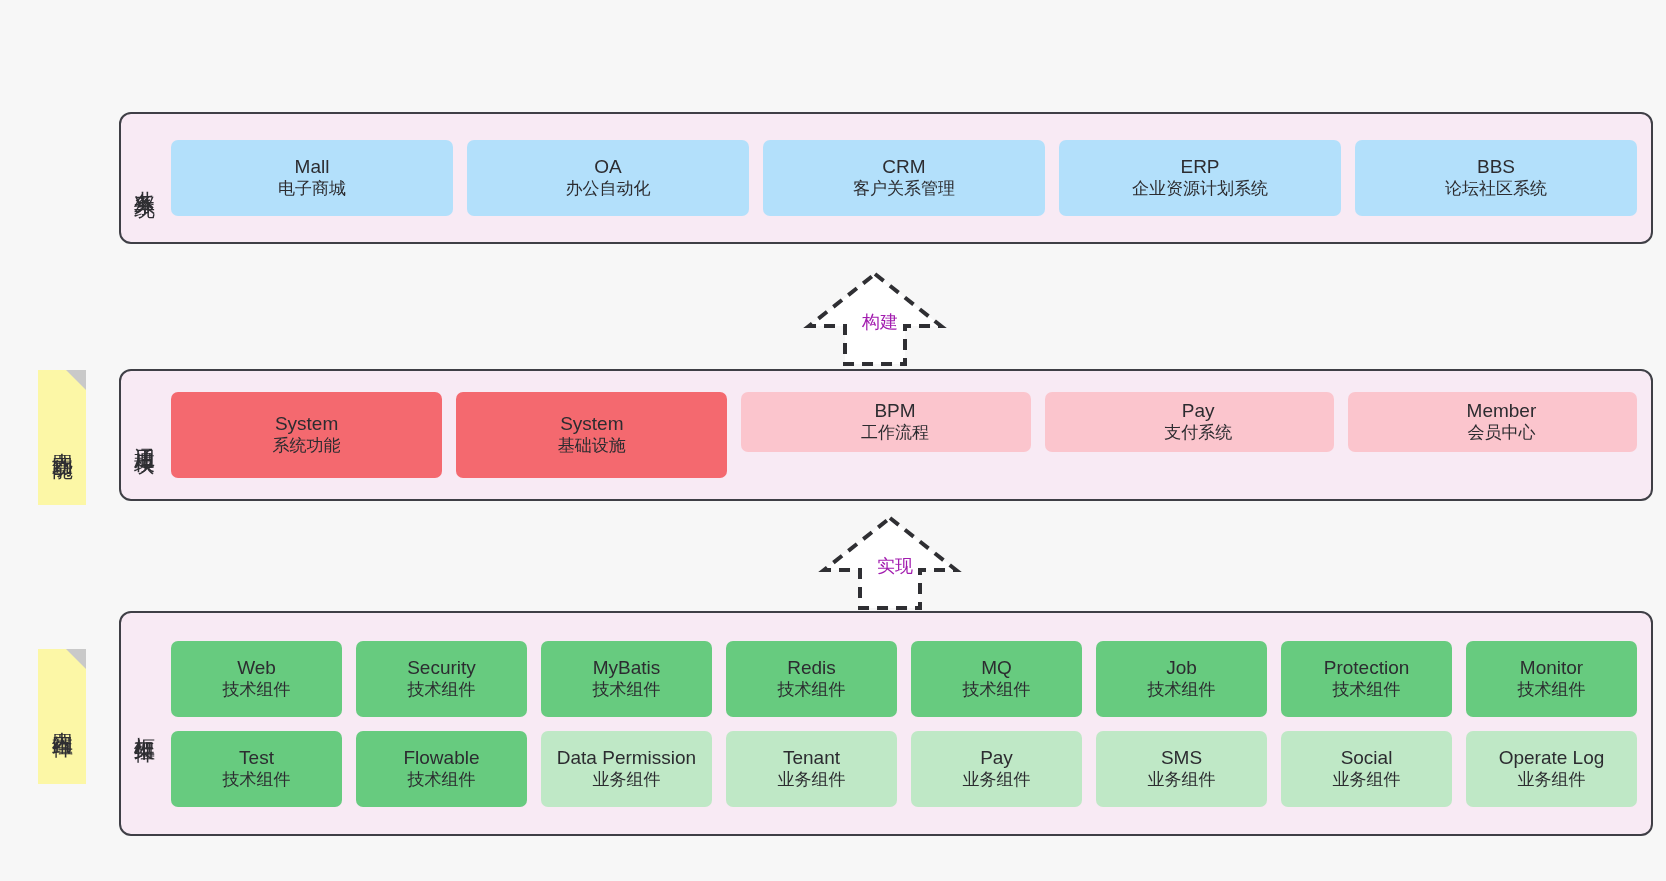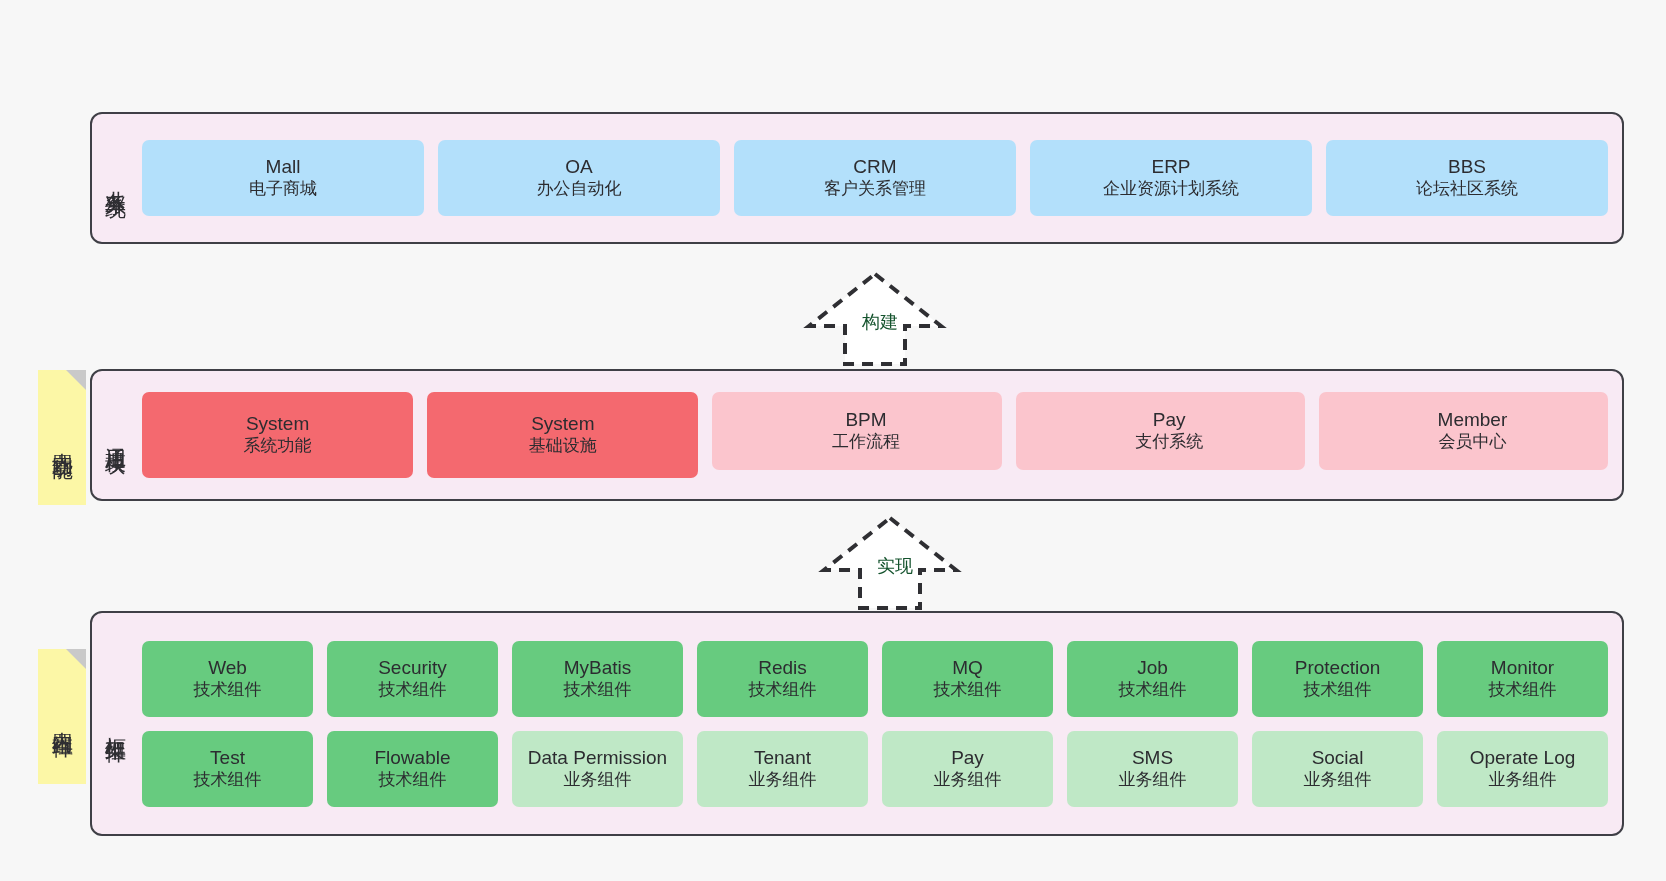--- a/index.html
+++ b/index.html
@@ -23,20 +23,21 @@
 
   
   .layer {
     position: absolute;
     background: #f8eaf4;
     border: 2px solid #3f3f46;
     border-radius: 12px;
     box-sizing: border-box;
     display: flex;
     align-items: stretch;
+    margin-left: 29px;
   }
   .layer-title {
     flex: 0 0 auto;
     width: 46px;
     display: flex;
     align-items: center;
     justify-content: center;
     font-size: 21px;
     line-height: 1.18;
     color: #2e2e32;
@@ -73,21 +74,21 @@
     line-height: 1.2;
     box-sizing: border-box;
     padding: 6px 4px;
     min-width: 0;
   }
   .card .t1 { font-size: 19px; }
   .card .t2 { font-size: 17px; }
 
   .c-blue        { background: #b3e0fb; height: 76px; }
   .c-red-strong  { background: #f4696f; height: 86px; }
-  .c-red-soft    { background: #fbc5cd; height: 78px; padding-left: 22px; }
+  .c-red-soft    { background: #fbc5cd; height: 60px; padding-left: 22px; }
   .c-green-strong{ background: #67cb7f; height: 76px; }
   .c-green-soft  { background: #bfe8c6; height: 76px; }
 
   
   .note {
     position: absolute;
     width: 48px;
     background: #fcf7a6;
     display: flex;
     align-items: center;
@@ -114,21 +115,21 @@
   }
 
   
   .arrow {
     position: absolute;
     pointer-events: none;
   }
   .arrow-label {
     position: absolute;
     font-size: 18px;
-    color: #14532d;
+    color: #a21caf;
     background: transparent;
     white-space: nowrap;
     user-select: none;
   }
 </style>
 </head>
 <body>
 
 <div id="canvas">
 

